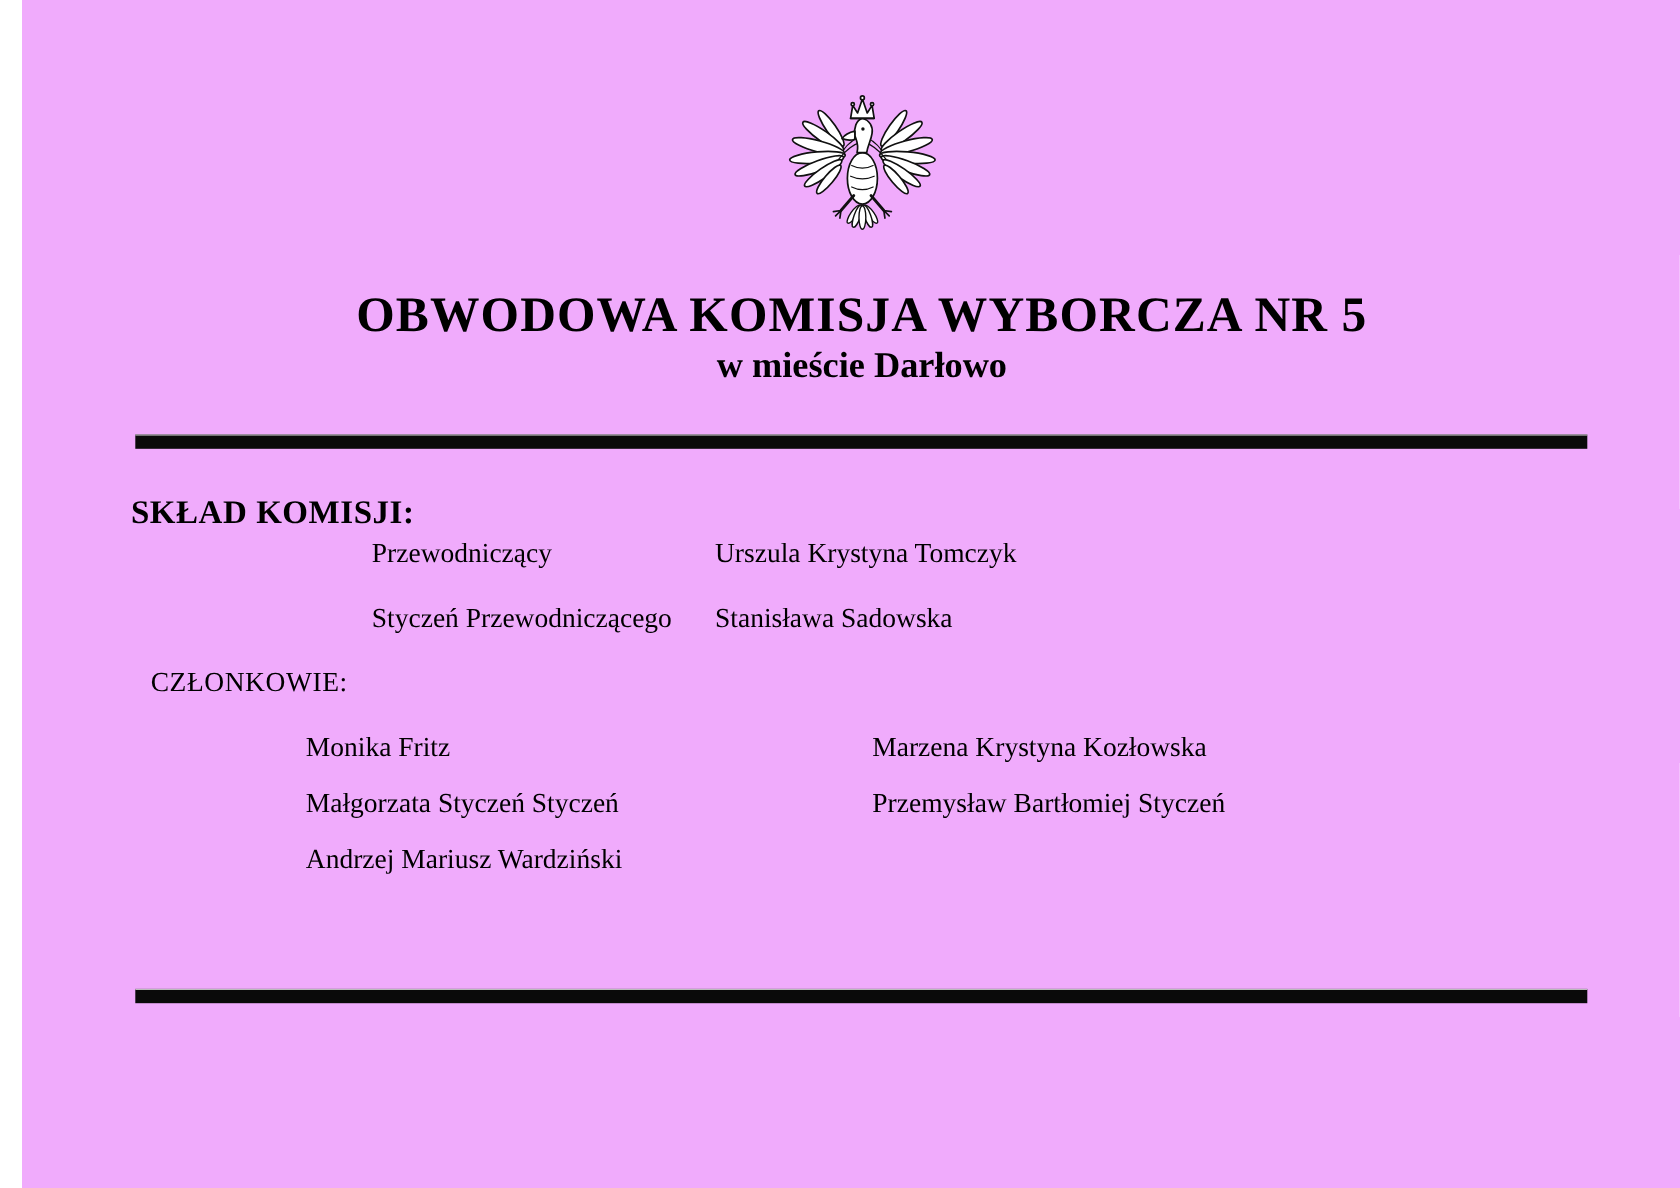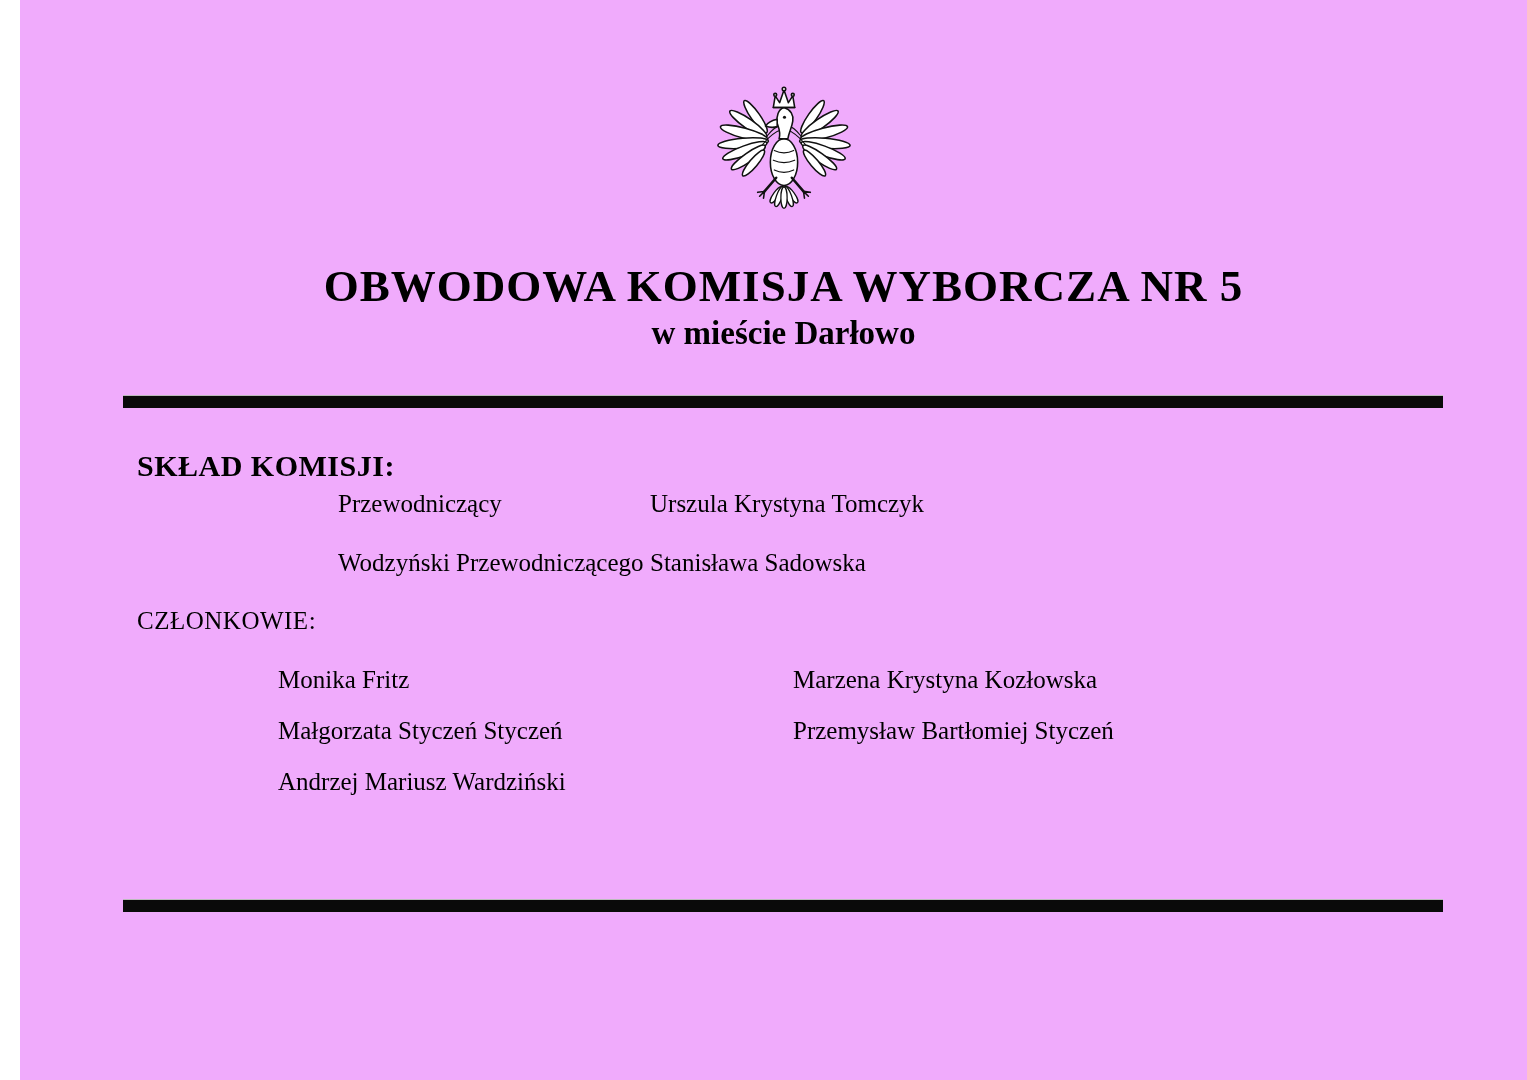--- a/index.html
+++ b/index.html
@@ -54,21 +54,21 @@
     left: 103px;
     width: 1320px;
     height: 12px;
     background: #0a0a0a;
     border-top: 1px solid #bbbbbb;
   }
   .rule.top { top: 395px; }
   .rule.bottom { top: 899px; }
   .heading {
     position: absolute;
-    left: 117px;
+    left: 99px;
     top: 451px;
     font-size: 30px;
     font-weight: bold;
     letter-spacing: 0.5px;
     line-height: 1;
     white-space: nowrap;
   }
   .officer-role {
     position: absolute;
     left: 318px;
@@ -173,21 +173,21 @@
   <div class="title">OBWODOWA KOMISJA WYBORCZA NR 5</div>
   <div class="subtitle">w mieście Darłowo</div>
 
   <div class="rule top"></div>
 
   <div class="heading">SKŁAD KOMISJI:</div>
 
   <div class="officer-role row-officer-1">Przewodniczący</div>
   <div class="officer-name row-officer-1">Urszula Krystyna Tomczyk</div>
 
-  <div class="officer-role row-officer-2">Wodzyński Przewodniczącego</div>
+  <div class="officer-role row-officer-2">Styczeń Przewodniczącego</div>
   <div class="officer-name row-officer-2">Stanisława Sadowska</div>
 
   <div class="members-heading">CZŁONKOWIE:</div>
 
   <div class="member col-left mrow-1">Monika Fritz</div>
   <div class="member col-left mrow-2">Małgorzata Styczeń Styczeń</div>
   <div class="member col-left mrow-3">Andrzej Mariusz Wardziński</div>
 
   <div class="member col-right mrow-1">Marzena Krystyna Kozłowska</div>
   <div class="member col-right mrow-2">Przemysław Bartłomiej Styczeń</div>

